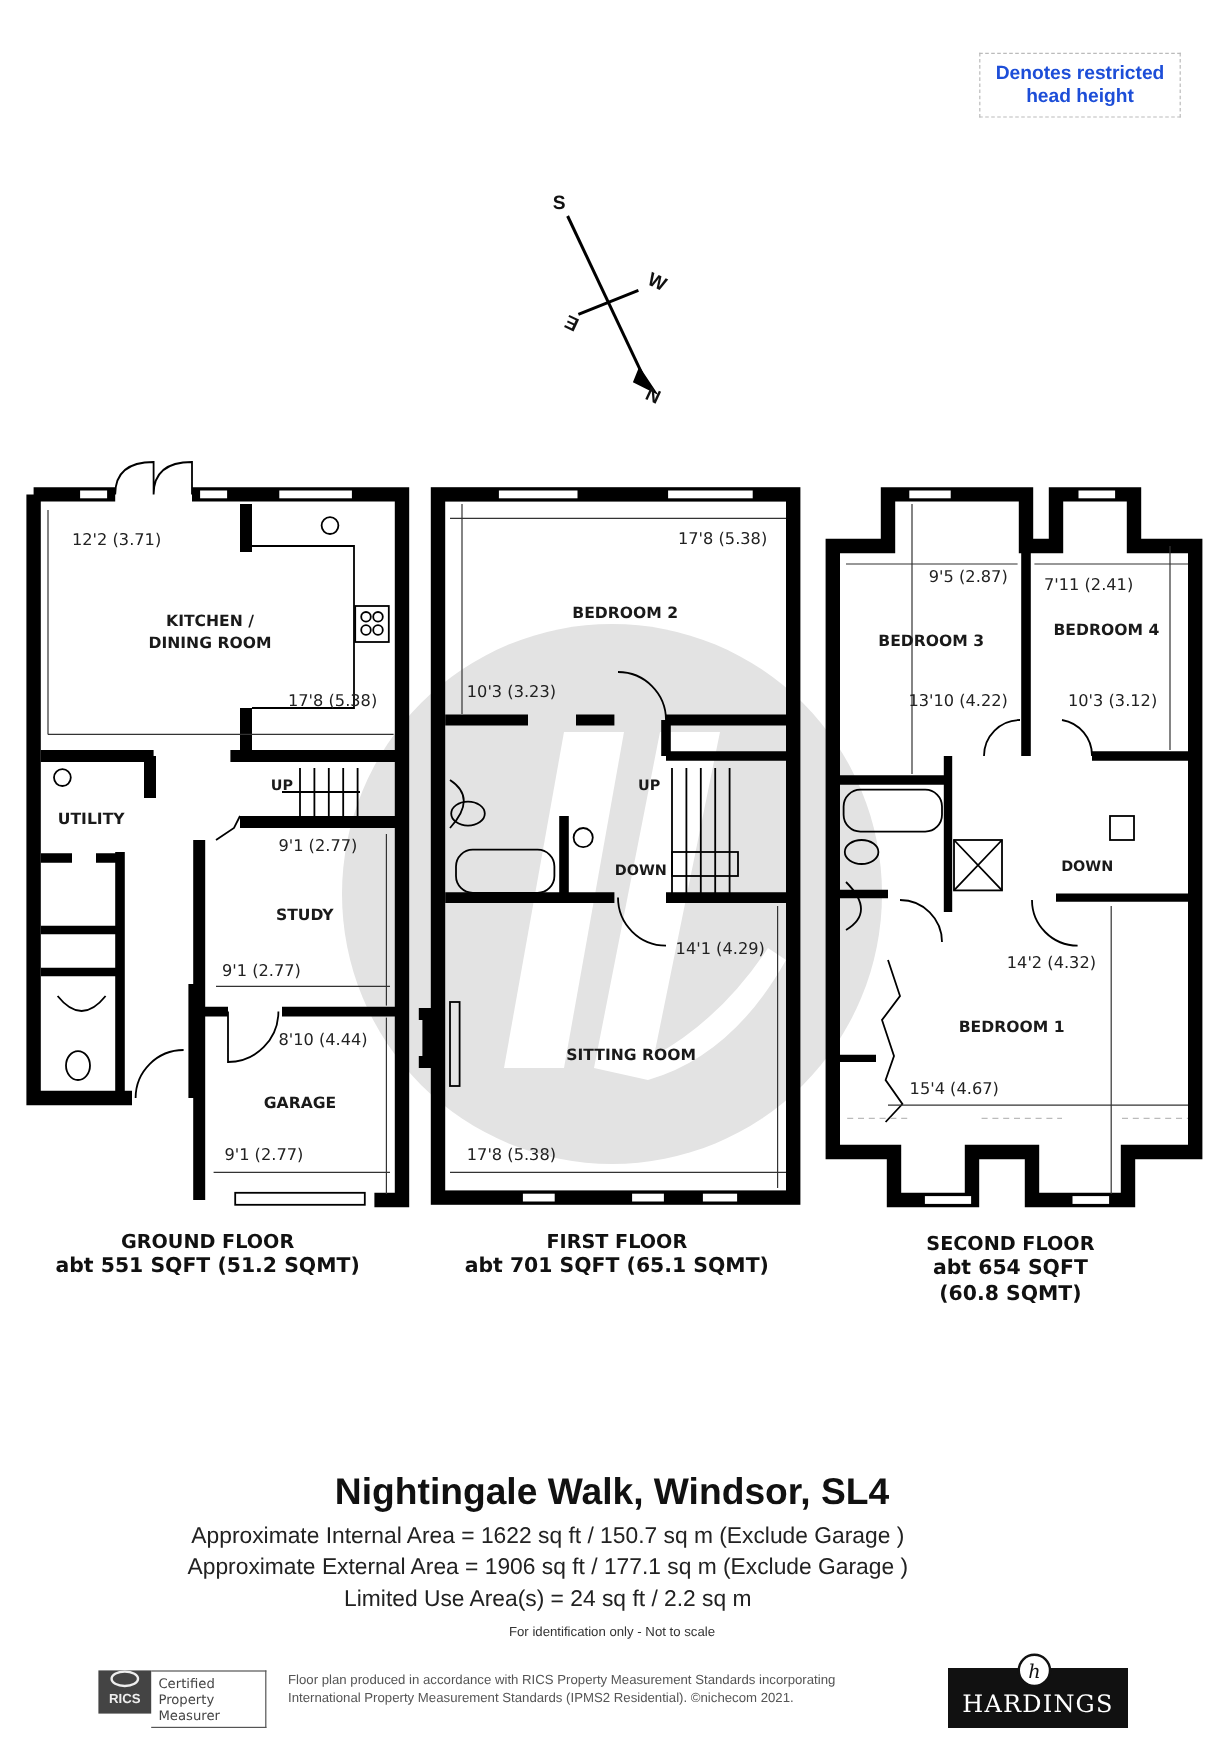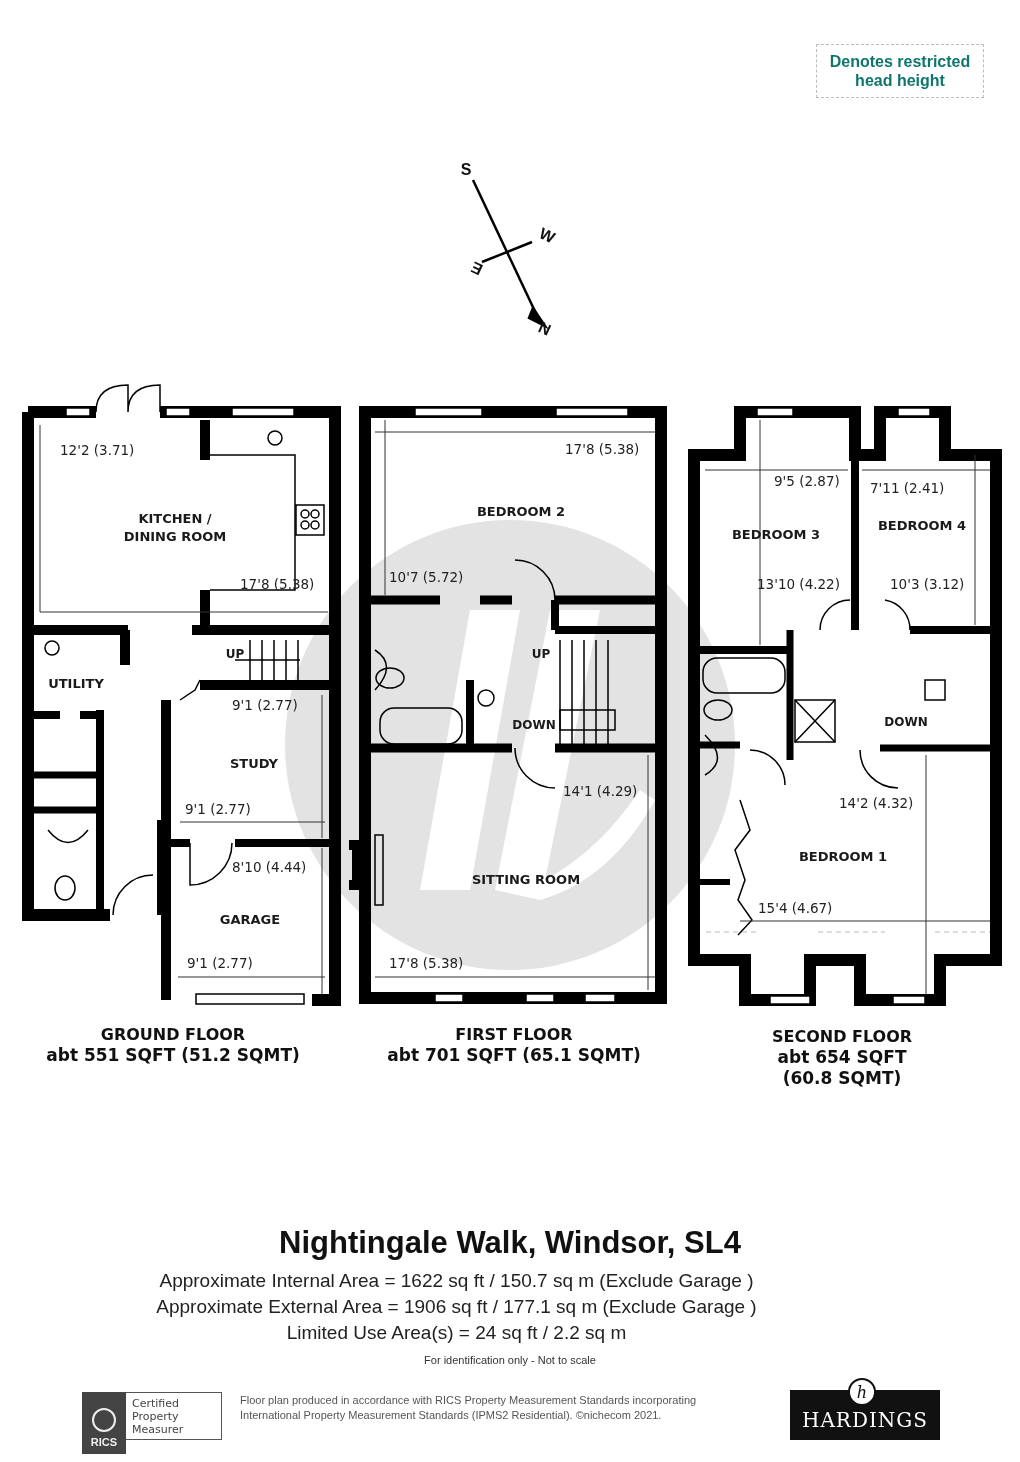--- a/index.html
+++ b/index.html
@@ -4,26 +4,26 @@
 <style>
   html,body{margin:0;padding:0;background:#fff;}
   body{width:1020px;height:1462px;position:relative;overflow:hidden;font-family:"DejaVu Sans",sans-serif;color:#111;}
   #plan{position:absolute;left:0;top:0;width:1020px;height:1462px;}
   .room{position:absolute;font-family:"DejaVu Sans",sans-serif;font-weight:bold;font-size:13px;color:#1a1a1a;text-align:center;line-height:18px;white-space:pre;transform:translate(-50%,-50%);}
   .dim{position:absolute;font-family:"DejaVu Sans",sans-serif;font-size:13.5px;color:#222;white-space:nowrap;}
   .stair{position:absolute;font-family:"DejaVu Sans",sans-serif;font-weight:bold;font-size:12px;color:#1a1a1a;transform:translate(-50%,-50%);}
   .floor-cap{position:absolute;text-align:center;font-family:"DejaVu Sans",sans-serif;font-weight:bold;color:#111;transform:translateX(-50%);}
   .floor-cap .n{font-size:16px;line-height:20px;display:block;}
   .floor-cap .a{font-size:17px;line-height:21px;display:block;}
-  .legend{position:absolute;left:816px;top:44px;width:166px;height:52px;border:1.5px dashed #bbb;display:flex;align-items:center;justify-content:center;text-align:center;font-family:"Liberation Sans",sans-serif;font-weight:bold;font-size:16px;line-height:19px;color:#0f766e;}
+  .legend{position:absolute;left:816px;top:44px;width:166px;height:52px;border:1.5px dashed #bbb;display:flex;align-items:center;justify-content:center;text-align:center;font-family:"Liberation Sans",sans-serif;font-weight:bold;font-size:16px;line-height:19px;color:#1d4ed8;}
   .title{position:absolute;left:0;width:1020px;top:1225px;text-align:center;font-family:"Liberation Sans",sans-serif;font-weight:bold;font-size:31px;color:#111;}
   .line{position:absolute;left:0;width:913px;text-align:center;font-family:"Liberation Sans",sans-serif;font-size:19px;color:#222;}
   .small{position:absolute;left:0;width:1020px;top:1354px;text-align:center;font-family:"Liberation Sans",sans-serif;font-size:11px;color:#333;}
   .rics{position:absolute;left:82px;top:1392px;width:140px;height:48px;display:flex;}
-  .rics .logo{width:44px;height:62px;background:#444;color:#eee;font-family:"Liberation Sans",sans-serif;font-weight:bold;font-size:11px;display:flex;flex-direction:column;align-items:center;justify-content:flex-end;padding-bottom:6px;box-sizing:border-box;}
+  .rics .logo{width:44px;height:36px;background:#444;color:#eee;font-family:"Liberation Sans",sans-serif;font-weight:bold;font-size:11px;display:flex;flex-direction:column;align-items:center;justify-content:flex-end;padding-bottom:6px;box-sizing:border-box;}
   .rics .logo .mark{width:20px;height:20px;border:2px solid #eee;border-radius:50%;margin-bottom:4px;}
   .rics .cert{flex:1;border:1.5px solid #555;border-left:none;font-family:"DejaVu Sans",sans-serif;font-size:11px;line-height:13px;color:#444;padding:4px 6px;box-sizing:border-box;}
   .disclaimer{position:absolute;left:240px;top:1393px;width:540px;font-family:"Liberation Sans",sans-serif;font-size:11px;line-height:15px;color:#555;}
   .hardings{position:absolute;left:790px;top:1390px;width:150px;height:50px;background:#111;color:#fff;font-family:"DejaVu Serif",serif;font-size:20px;letter-spacing:1px;display:flex;align-items:flex-end;justify-content:center;padding-bottom:8px;box-sizing:border-box;}
   .hardings-badge{position:absolute;left:848px;top:1378px;width:28px;height:28px;border-radius:50%;background:#fff;border:2px solid #111;box-sizing:border-box;font-family:"DejaVu Serif",serif;font-style:italic;font-size:16px;display:flex;align-items:center;justify-content:center;color:#111;}
   .compass-lbl{position:absolute;font-family:"Liberation Sans",sans-serif;font-weight:bold;font-size:16px;color:#111;transform:translate(-50%,-50%);}
 </style>
 </head>
 <body>
 
@@ -188,21 +188,21 @@
     <div class="dim" style="left: 60px; top: 442px;">12'2 (3.71)</div>
     <div class="dim" style="left: 240px; top: 576px;">17'8 (5.38)</div>
     <div class="dim" style="left: 232px; top: 697px;">9'1 (2.77)</div>
     <div class="dim" style="left: 185px; top: 801px;">9'1 (2.77)</div>
     <div class="dim" style="left: 232px; top: 859px;">8'10 (4.44)</div>
     <div class="dim" style="left: 187px; top: 955px;">9'1 (2.77)</div>
     <div class="stair" style="left: 235px; top: 654px;">UP</div>
     <div class="room" style="left: 521px; top: 512px;">BEDROOM 2</div>
     <div class="room" style="left: 526px; top: 880px;">SITTING ROOM</div>
     <div class="dim" style="left: 565px; top: 441px;">17'8 (5.38)</div>
-    <div class="dim" style="left: 389px; top: 569px;">10'7 (5.72)</div>
+    <div class="dim" style="left: 389px; top: 569px;">10'3 (3.23)</div>
     <div class="dim" style="left: 563px; top: 783px;">14'1 (4.29)</div>
     <div class="dim" style="left: 389px; top: 955px;">17'8 (5.38)</div>
     <div class="stair" style="left: 541px; top: 654px;">UP</div>
     <div class="stair" style="left: 534px; top: 725px;">DOWN</div>
     <div class="room" style="left: 776px; top: 535px;">BEDROOM 3</div>
     <div class="room" style="left: 922px; top: 526px;">BEDROOM 4</div>
     <div class="room" style="left: 843px; top: 857px;">BEDROOM 1</div>
     <div class="dim" style="left: 774px; top: 473px;">9'5 (2.87)</div>
     <div class="dim" style="left: 870px; top: 480px;">7'11 (2.41)</div>
     <div class="dim" style="left: 757px; top: 576px;">13'10 (4.22)</div>

